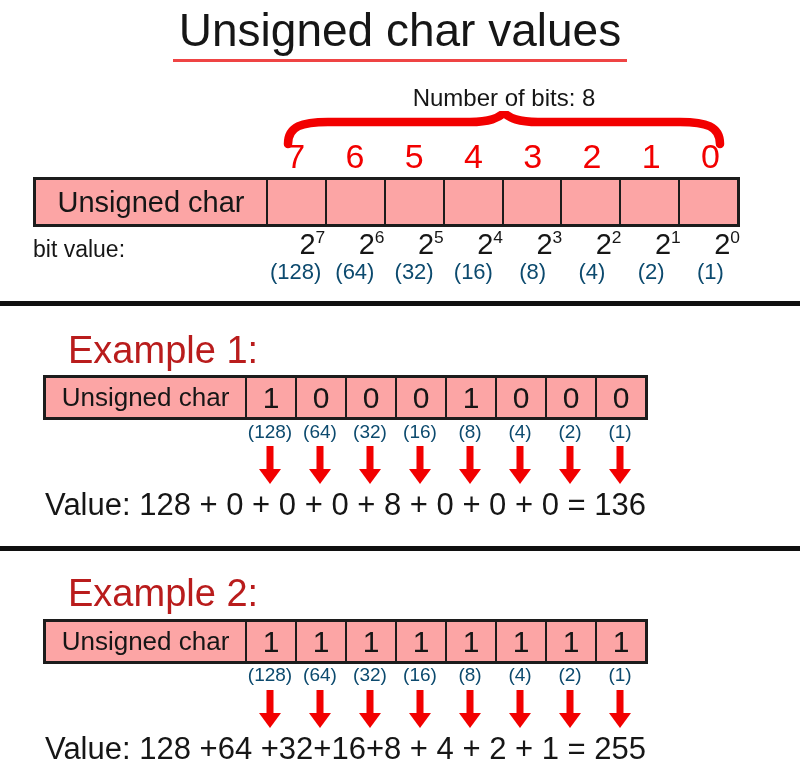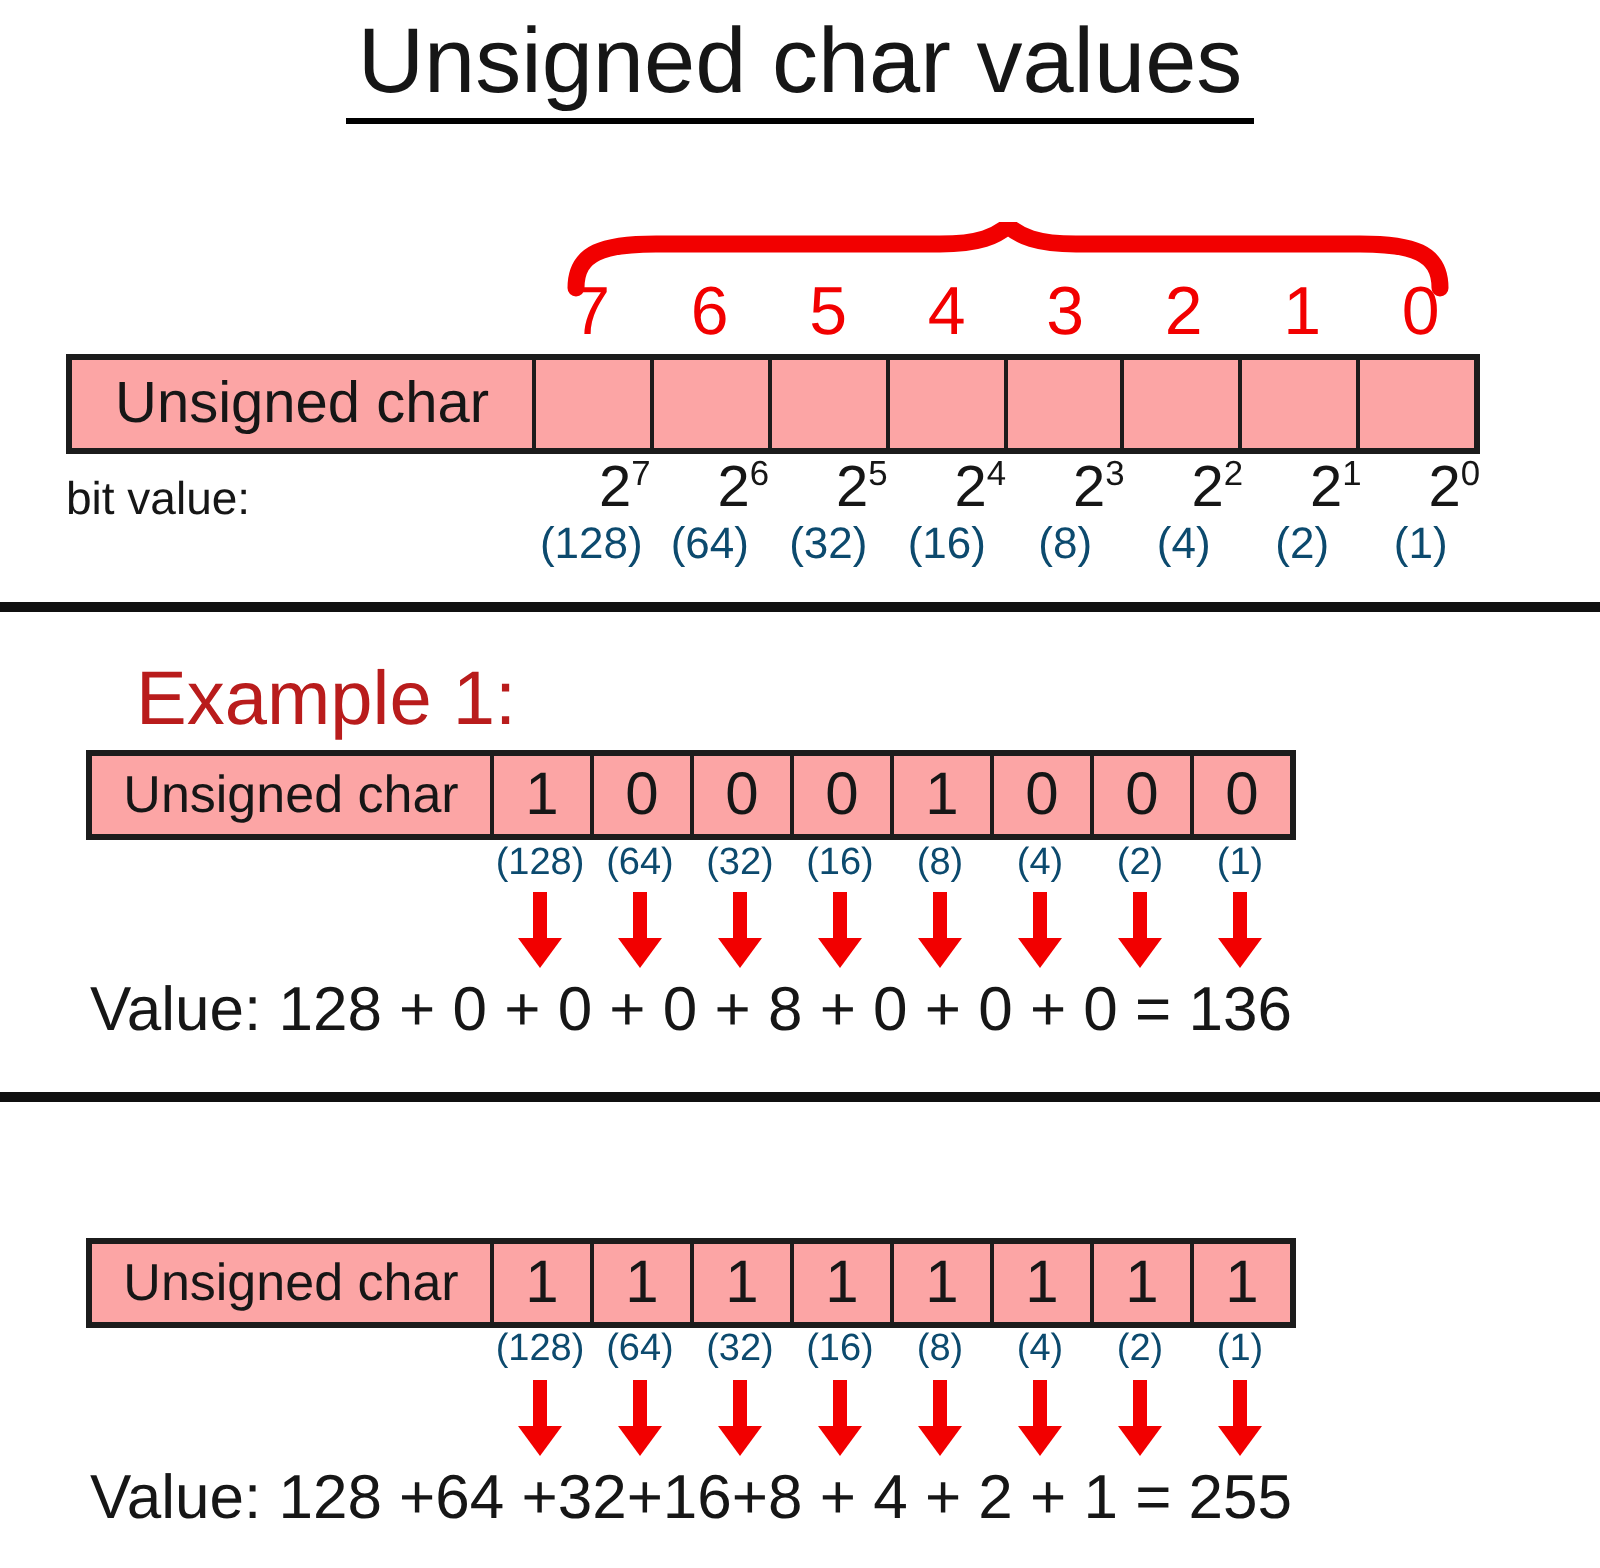--- a/index.html
+++ b/index.html
@@ -4,21 +4,21 @@
 <style>
   html,body{margin:0;padding:0;background:#fff;}
   #stage{
     position:relative;width:800px;height:784px;background:#fff;overflow:hidden;
     font-family:"Liberation Sans",sans-serif;color:#161616;
   }
   .abs{position:absolute;}
 
   
   .title-wrap{top:4px;left:0;width:800px;text-align:center;}
-  .title{display:inline-block;font-size:46px;line-height:1.15;border-bottom:3px solid #000000;padding:0 6px 2px;}
+  .title{display:inline-block;font-size:46px;line-height:1.15;border-bottom:3px solid #ef4444;padding:0 6px 2px;}
 
   
   .bits-caption{top:84px;left:276px;width:456px;text-align:center;font-size:24px;}
 
   
   .brace{top:111px;left:272px;width:464px;height:38px;}
 
   
   .bit-indices{top:138px;left:266px;width:474px;display:flex;font-size:34px;color:#f20000;}
   .bit-indices span{flex:1;text-align:center;line-height:1.1;}
@@ -78,20 +78,21 @@
 </style>
 </head>
 <body>
 
 <div id="stage">
 
   <div class="abs title-wrap">
     <span class="title">Unsigned char values</span>
   </div>
 
+  <div class="abs bits-caption">Number of bits: 8</div>
 
   <svg class="abs brace" viewBox="0 0 464 38" aria-hidden="true">
     <path d="M16,33 C16,15 30,11 56,11 L198,11 C218,11 226,7 232,2 C238,7 246,11 266,11 L408,11 C434,11 448,15 448,33" fill="none" stroke="#f20000" stroke-width="8.5" stroke-linecap="round"></path>
   </svg>
 
   <div class="abs bit-indices">
     <span>7</span>
     <span>6</span>
     <span>5</span>
     <span>4</span>
@@ -187,20 +188,21 @@
       </div>
     <div class="acell">
         <div class="arrow"></div>
       </div>
   </div>
 
   <div id="value-ex1" class="abs value-line">Value: 128 + 0 + 0 + 0 + 8 + 0 + 0 + 0 = 136</div>
 
   <div id="divider2" class="abs divider"></div>
 
+  <div id="ex2-heading" class="abs ex-heading">Example 2:</div>
 
   <div id="table-ex2" class="abs bit-table table-ex">
     <div class="rowlabel">Unsigned char</div>
     <div class="bcell">1</div>
     <div class="bcell">1</div>
     <div class="bcell">1</div>
     <div class="bcell">1</div>
     <div class="bcell">1</div>
     <div class="bcell">1</div>
     <div class="bcell">1</div>

